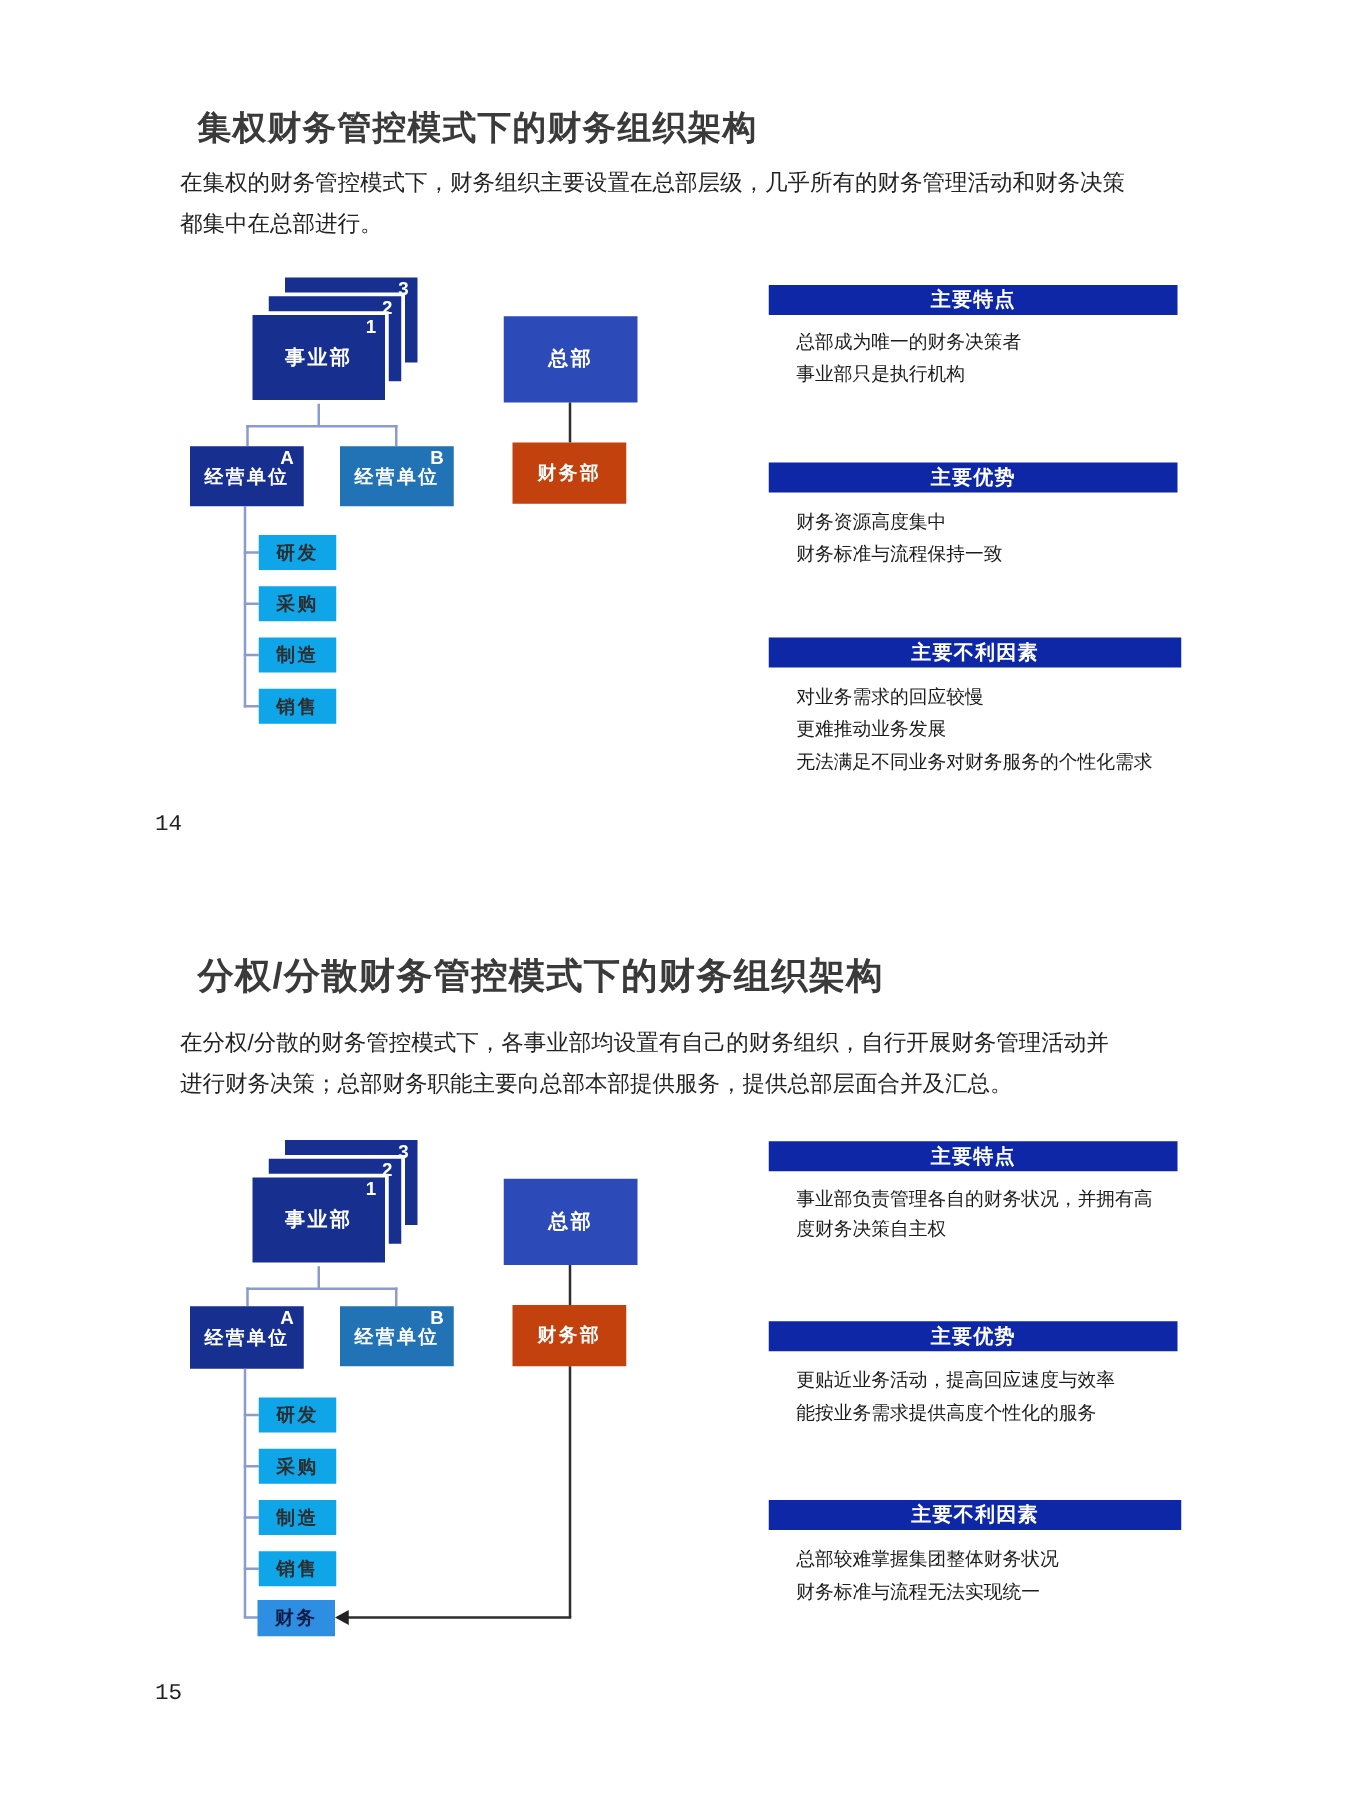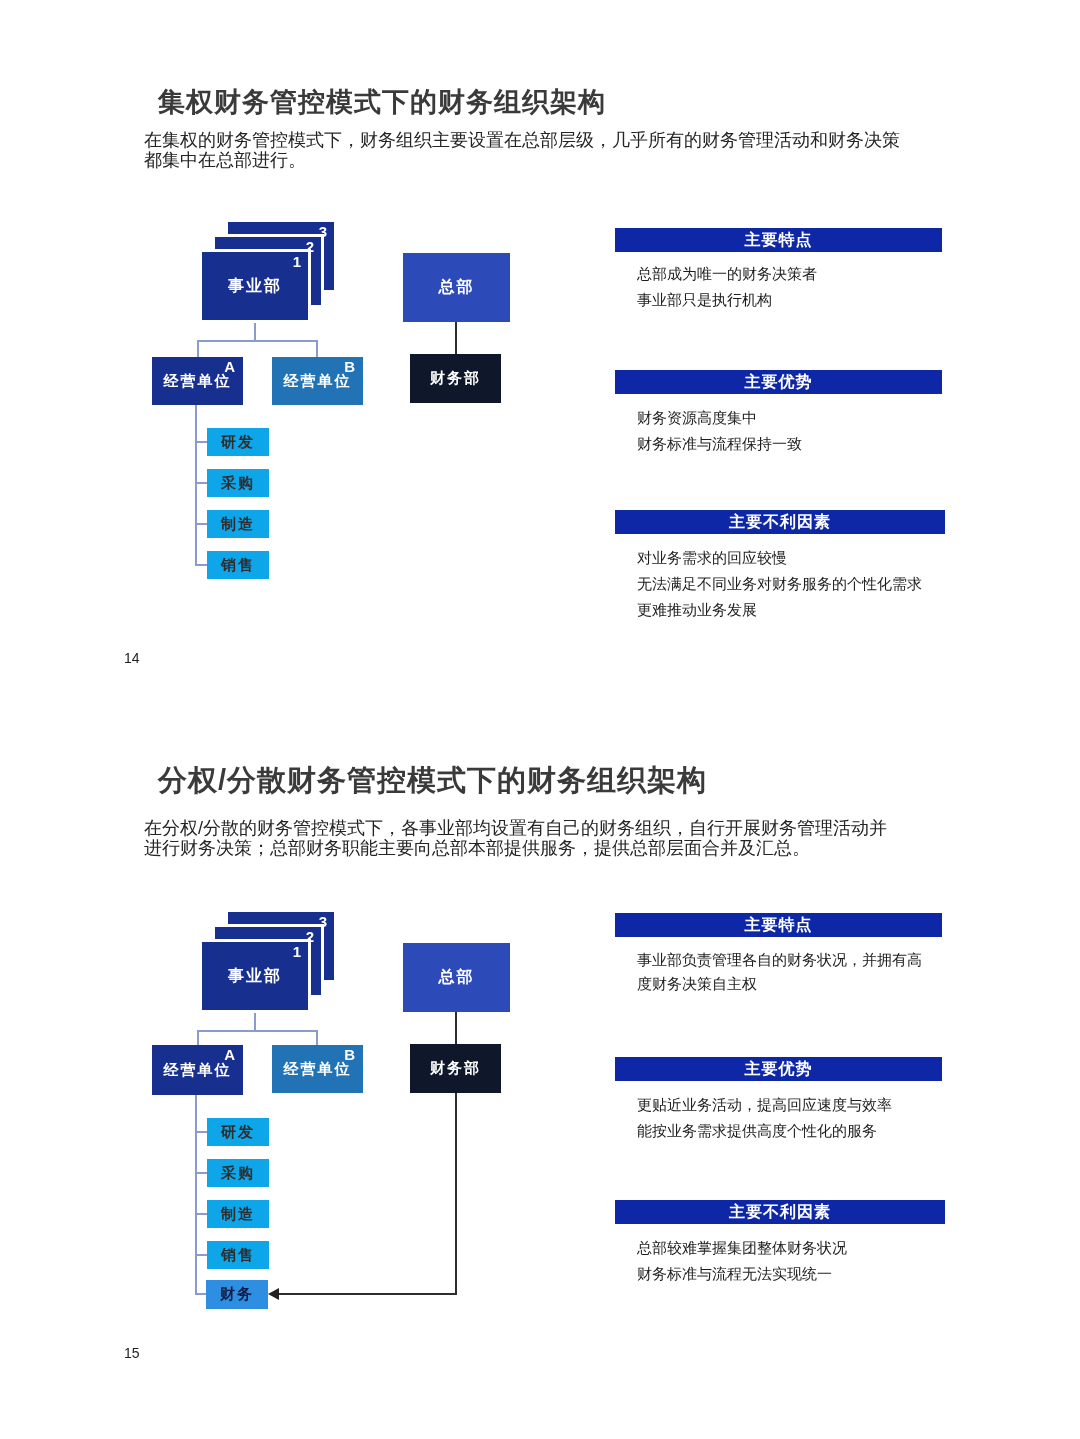--- a/index.html
+++ b/index.html
@@ -1,39 +1,39 @@
 <!DOCTYPE html>
 <html><head>
 <meta charset="utf-8">
 <style>
   html,body{margin:0;padding:0;background:#ffffff;}
   .canvas{position:relative;width:1080px;height:1439px;background:#ffffff;overflow:hidden;
           font-family:"Liberation Sans","DejaVu Sans",sans-serif;}
   .slide{position:absolute;left:0;width:1080px;}
   .slide-title{position:absolute;margin:0;color:#3a3a3a;font-weight:600;letter-spacing:1px;white-space:nowrap;}
-  .intro{position:absolute;margin:0;color:#242424;font-size:18px;line-height:20px;font-weight:500;}
+  .intro{position:absolute;margin:0;color:#242424;font-size:18px;line-height:33px;font-weight:500;}
   .org-box{position:absolute;display:flex;align-items:center;justify-content:center;
            color:#ffffff;font-weight:600;letter-spacing:2px;}
   .box-navy{background:#17308f;}
   .box-royal{background:#2c4ab8;}
   .box-steel{background:#2273b5;}
-  .box-bright{background:#0f172a;}
+  .box-bright{background:#c2410c;}
   .stack{box-shadow:0 0 0 3px #ffffff;}
   .corner-num{position:absolute;top:1px;right:7px;color:#ffffff;font-weight:700;font-size:15px;letter-spacing:0;}
   .badge{position:absolute;top:1px;right:8px;color:#ffffff;font-weight:700;font-size:15px;letter-spacing:0;}
   .gray-box{position:absolute;background:#0ea5e9;display:flex;align-items:center;justify-content:center;
             color:#2d2d2d;font-weight:700;font-size:15px;letter-spacing:2px;}
   .func-finance{color:#101c46;font-weight:700;text-align:right;}
   .conn{position:absolute;background:#8b9bcd;}
   .conn-dark{position:absolute;background:#2d2d2d;}
   .panel-header{position:absolute;background:#0d27a6;color:#ffffff;display:flex;align-items:center;
                 justify-content:center;font-size:16px;font-weight:700;height:24px;letter-spacing:1px;}
   .panel-body{position:absolute;color:#1c1c1c;font-size:15px;line-height:24px;font-weight:500;}
   .panel-line{margin-bottom:2px;}
-  .page-num{position:absolute;color:#222222;font-size:14px;}
+  .page-num{position:absolute;color:#222222;font-size:18px;font-family:Liberation Mono, monospace;}
   .arrow-left{position:absolute;width:0;height:0;border-top:6px solid transparent;
               border-bottom:6px solid transparent;border-right:11px solid #222222;}
 </style>
 </head>
 <body>
 
 <div class="canvas">
 
   <section class="slide" style="top:0;height:690px">
 
@@ -101,22 +101,22 @@
 
     <div class="panel-header" style="left:615px;top:370px;width:327px">主要优势</div>
     <div class="panel-body" style="left:637px;top:406px;width:300px">
       <div class="panel-line">财务资源高度集中</div>
       <div class="panel-line">财务标准与流程保持一致</div>
     </div>
 
     <div class="panel-header" style="left:615px;top:510px;width:330px">主要不利因素</div>
     <div class="panel-body" style="left:637px;top:546px;width:310px">
       <div class="panel-line">对业务需求的回应较慢</div>
+      <div class="panel-line">更难推动业务发展</div>
       <div class="panel-line">无法满足不同业务对财务服务的个性化需求</div>
-      <div class="panel-line">更难推动业务发展</div>
     </div>
 
     <div class="page-num" style="left:124px;top:650px">14</div>
   </section>
 
   <section class="slide" style="top:690px;height:749px">
 
     <h1 class="slide-title" style="left:158px;top:71px;font-size:29px">分权/分散财务管控模式下的财务组织架构</h1>
     <p class="intro" style="left:144px;top:128px;width:760px">在分权/分散的财务管控模式下，各事业部均设置有自己的财务组织，自行开展财务管理活动并进行财务决策；总部财务职能主要向总部本部提供服务，提供总部层面合并及汇总。</p>
 

